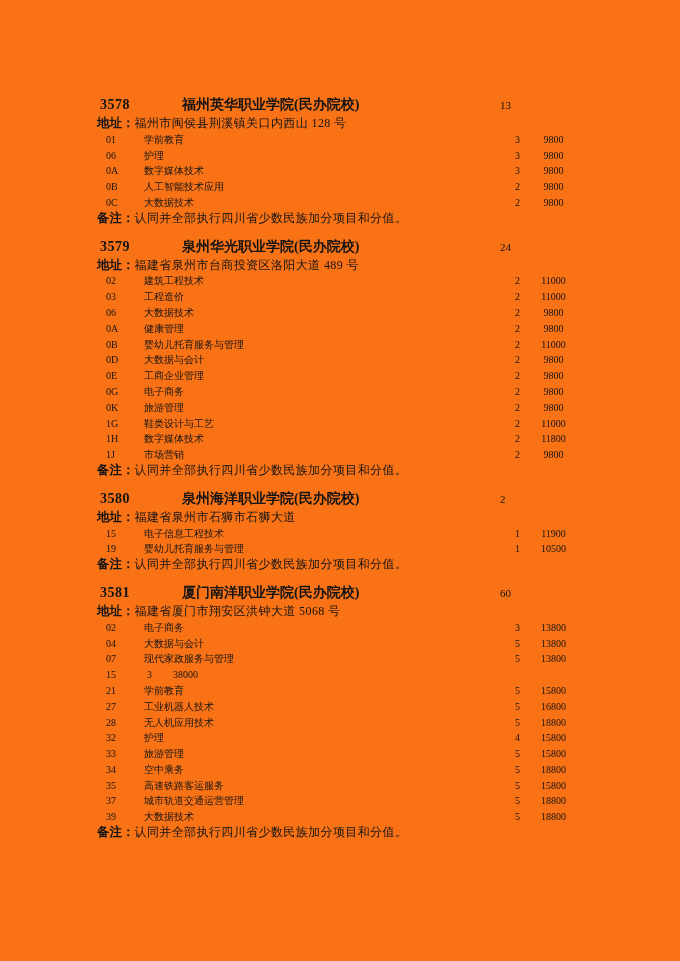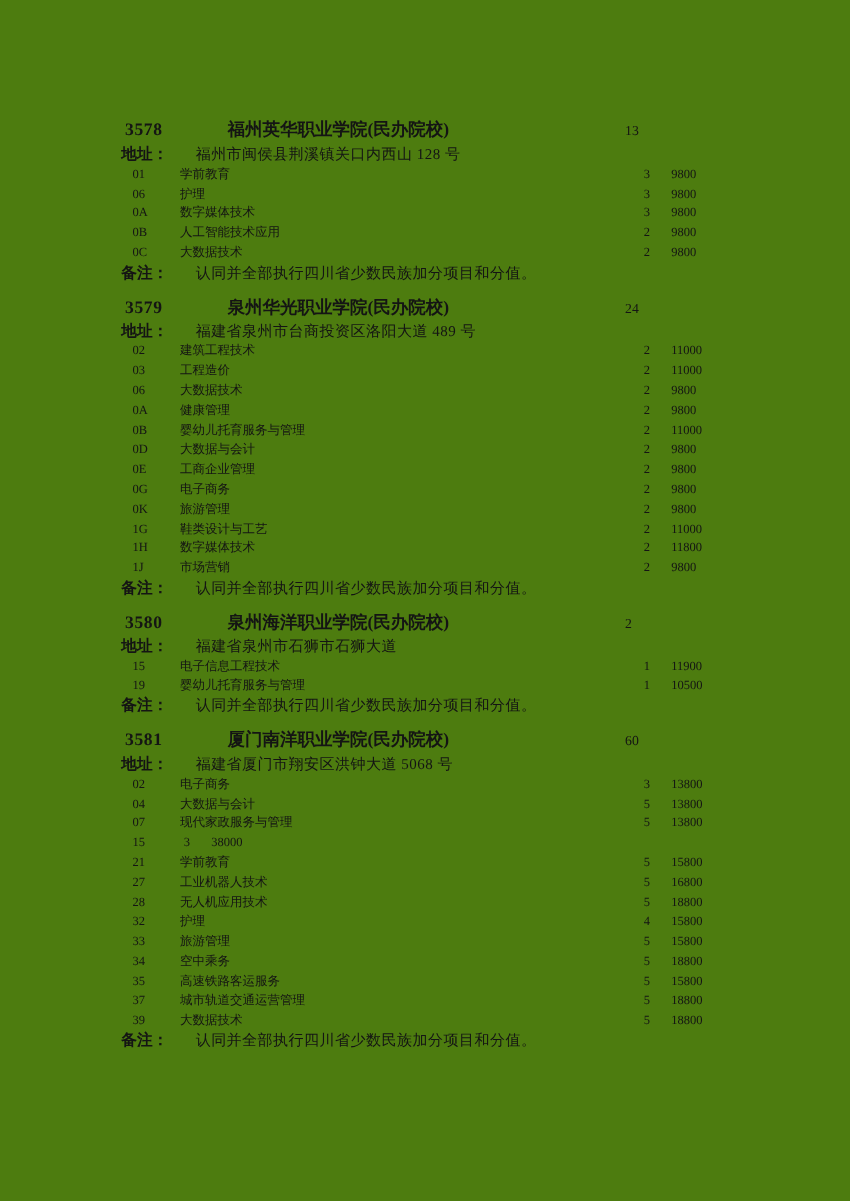--- a/index.html
+++ b/index.html
@@ -5,21 +5,21 @@
   * { margin: 0; padding: 0; box-sizing: border-box; }
   html, body {
     width: 680px; height: 961px;
     background: #ffffff;
     font-family: "Liberation Serif", "DejaVu Serif", serif;
     color: #141414;
   }
   .page {
     position: relative;
     width: 680px; height: 961px;
-    background: #4d7c0f;
+    background: #f97316;
     overflow: hidden;
   }
   .doc {
     position: absolute;
     left: 97px; top: 96px;
     width: 473px;
   }
   .inst-section { margin-bottom: 11px; }
   .inst-header {
     display: flex;
@@ -38,36 +38,35 @@
     font-weight: normal;
     font-size: 11px;
     text-align: left;
   }
   .meta-row {
     display: flex;
     height: 15.8px;
     line-height: 15.8px;
     font-size: 12px;
     white-space: nowrap;
-    gap: 22px;
   }
   .meta-label { font-weight: bold; font-size: 12.5px; }
   .meta-text { letter-spacing: 0.4px; }
   .major-row {
     display: flex;
     height: 15.8px;
     line-height: 15.8px;
     font-size: 10px;
     padding-left: 9px;
     white-space: nowrap;
   }
   .m-code { width: 26px; }
   .m-name { flex: 1; overflow: hidden; margin-left: 12px; }
   .m-quota { width: 20px; text-align: right; }
-  .m-fee { width: 33px; margin-left: 17px; text-align: left; overflow: visible; }
+  .m-fee { width: 33px; margin-left: 17px; text-align: center; overflow: visible; }
 </style>
 </head>
 <body>
 
 <div class="page">
   <div class="doc" id="doc-root">
   <section class="inst-section">
     <div class="inst-header">
       <span class="inst-code">3578</span>
       <span class="inst-name">福州英华职业学院(民办院校)</span>

